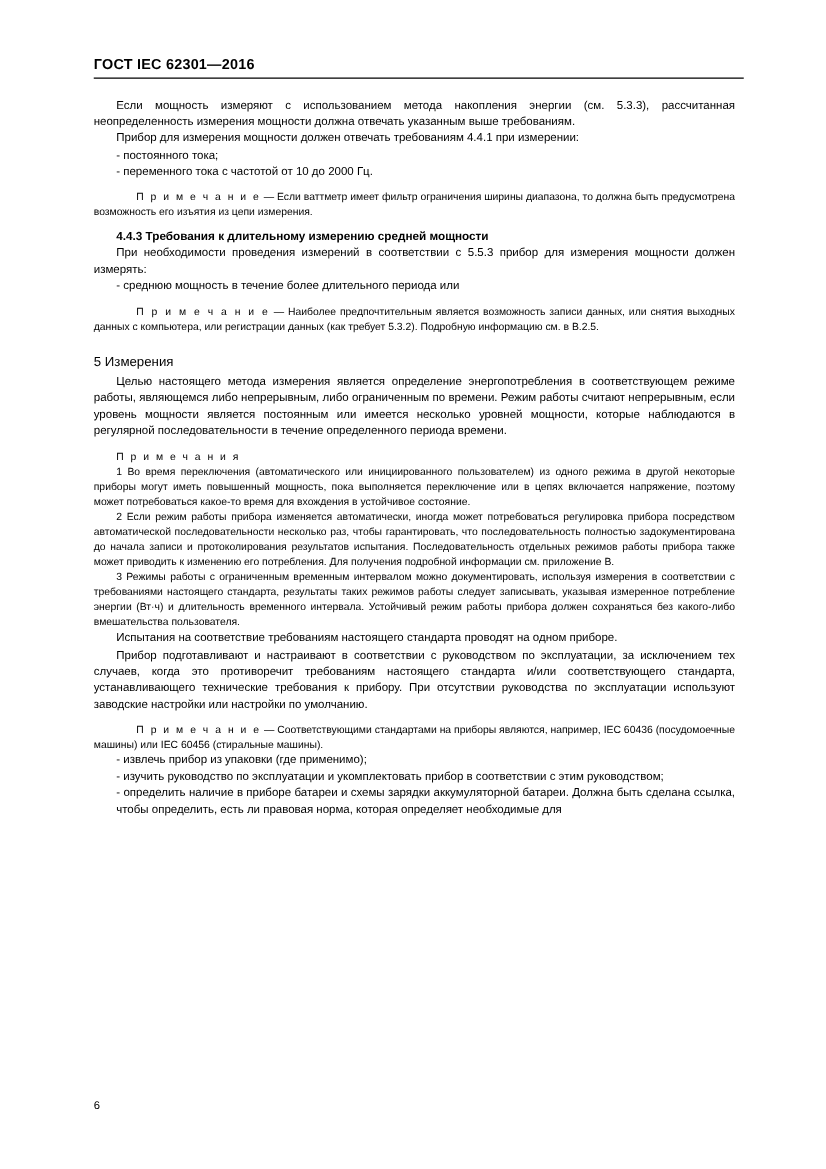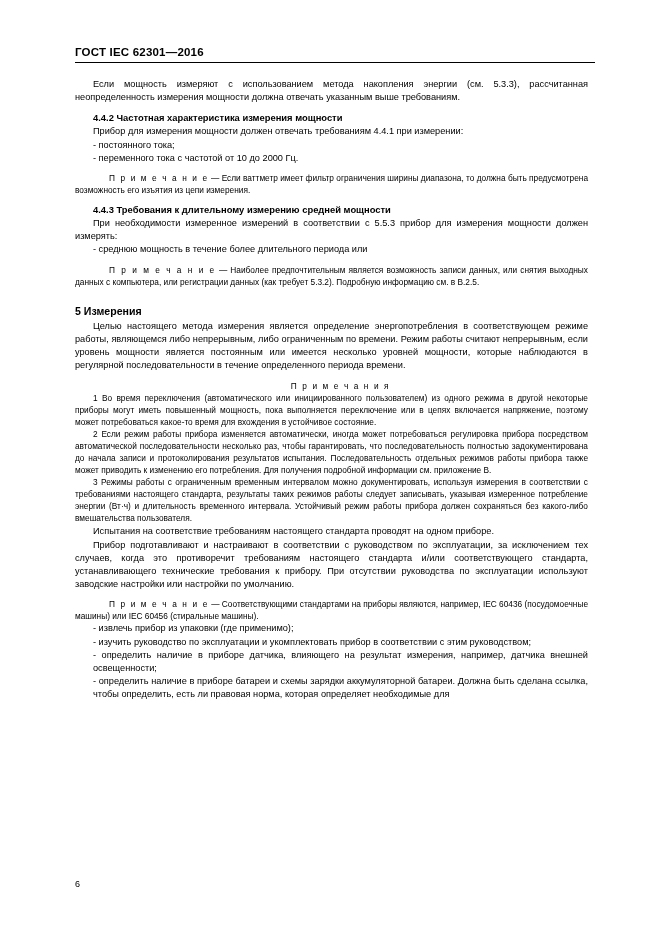--- a/index.html
+++ b/index.html
@@ -63,35 +63,34 @@
   .sp7 { margin-top: 7px; }
   .sp10 { margin-top: 10px; }
   h3.sub {
     font-size: 9.4px;
     font-weight: bold;
     margin: 7px 0 1px 18px;
     line-height: 13px;
   }
   h2.sec {
     font-size: 10.6px;
-    font-weight: bold;
+    font-weight: normal;
     margin: 16px 0 2px 0;
     line-height: 14px;
   }
   h3.sec2 {
     font-size: 9.8px;
     font-weight: bold;
     margin: 12px 0 1px 18px;
     line-height: 13px;
   }
   .notehdr {
     font-size: 8.3px;
     margin: 9px 0 1px 18px;
     letter-spacing: 1.6px;
-    text-align: center;
   }
   .notelabel {
     letter-spacing: 1.6px;
     padding-left: 16px;
   }
   .pagenum {
     position: absolute;
     left: 75px;
     top: 879px;
     font-size: 9px;
@@ -101,49 +100,47 @@
 <body>
 
 <div class="page">
 
   <div class="header">ГОСТ IEC 62301—2016</div>
 
   <div class="content">
 
     <p class="ind">Если мощность измеряют с использованием метода накопления энергии (см. 5.3.3), рассчитанная неопределенность измерения мощности должна отвечать указанным выше требованиям.</p>
 
-    <h3 class="sub">4.4.2 Частотная характеристика измерения мощности</h3>
     <p class="ind">Прибор для измерения мощности должен отвечать требованиям 4.4.1 при измерении:</p>
     <p class="dash">- постоянного тока;</p>
     <p class="dash">- переменного тока с частотой от 10 до 2000 Гц.</p>
 
     <p class="noteind sp7"><span class="notelabel">П р и м е ч а н и е</span> <span>— Если ваттметр имеет фильтр ограничения ширины диапазона, то должна быть предусмотрена возможность его изъятия из цепи измерения.</span></p>
 
     <h3 class="sub">4.4.3 Требования к длительному измерению средней мощности</h3>
-    <p class="ind">При необходимости измеренное измерений в соответствии с 5.5.3 прибор для измерения мощности должен измерять:</p>
+    <p class="ind">При необходимости проведения измерений в соответствии с 5.5.3 прибор для измерения мощности должен измерять:</p>
     <p class="dash">- среднюю мощность в течение более длительного периода или</p>
 
     <p class="noteind sp7"><span class="notelabel">П р и м е ч а н и е</span> <span>— Наиболее предпочтительным является возможность записи данных, или снятия выходных данных с компьютера, или регистрации данных (как требует 5.3.2). Подробную информацию см. в В.2.5.</span></p>
 
     <h2 class="sec">5 Измерения</h2>
 
     <p class="ind sp3">Целью настоящего метода измерения является определение энергопотребления в соответствующем режиме работы, являющемся либо непрерывным, либо ограниченным по времени. Режим работы считают непрерывным, если уровень мощности является постоянным или имеется несколько уровней мощности, которые наблюдаются в регулярной последовательности в течение определенного периода времени.</p>
 
     <div class="notehdr">П р и м е ч а н и я</div>
     <p class="noteind">1 Во время переключения (автоматического или инициированного пользователем) из одного режима в другой некоторые приборы могут иметь повышенный мощность, пока выполняется переключение или в цепях включается напряжение, поэтому может потребоваться какое-то время для вхождения в устойчивое состояние.</p>
     <p class="noteind">2 Если режим работы прибора изменяется автоматически, иногда может потребоваться регулировка прибора посредством автоматической последовательности несколько раз, чтобы гарантировать, что последовательность полностью задокументирована до начала записи и протоколирования результатов испытания. Последовательность отдельных режимов работы прибора также может приводить к изменению его потребления. Для получения подробной информации см. приложение В.</p>
     <p class="noteind">3 Режимы работы с ограниченным временным интервалом можно документировать, используя измерения в соответствии с требованиями настоящего стандарта, результаты таких режимов работы следует записывать, указывая измеренное потребление энергии (Вт·ч) и длительность временного интервала. Устойчивый режим работы прибора должен сохраняться без какого-либо вмешательства пользователя.</p>
 
     <p class="ind sp3">Испытания на соответствие требованиям настоящего стандарта проводят на одном приборе.</p>
     <p class="ind">Прибор подготавливают и настраивают в соответствии с руководством по эксплуатации, за исключением тех случаев, когда это противоречит требованиям настоящего стандарта и/или соответствующего стандарта, устанавливающего технические требования к прибору. При отсутствии руководства по эксплуатации используют заводские настройки или настройки по умолчанию.</p>
 
     <p class="noteind sp7"><span class="notelabel">П р и м е ч а н и е</span> <span>— Соответствующими стандартами на приборы являются, например, IEC 60436 (посудомоечные машины) или IEC 60456 (стиральные машины).</span></p>
 
     <p class="dash sp3">- извлечь прибор из упаковки (где применимо);</p>
     <p class="dash">- изучить руководство по эксплуатации и укомплектовать прибор в соответствии с этим руководством;</p>
-    <p class="dash">- определить наличие в приборе датчика, влияющего на результат измерения, например, датчика внешней освещенности;</p>
     <p class="dash">- определить наличие в приборе батареи и схемы зарядки аккумуляторной батареи. Должна быть сделана ссылка, чтобы определить, есть ли правовая норма, которая определяет необходимые для</p>
 
   </div>
 
   <div class="pagenum">6</div>
 
 </div>
 
 </body></html>

